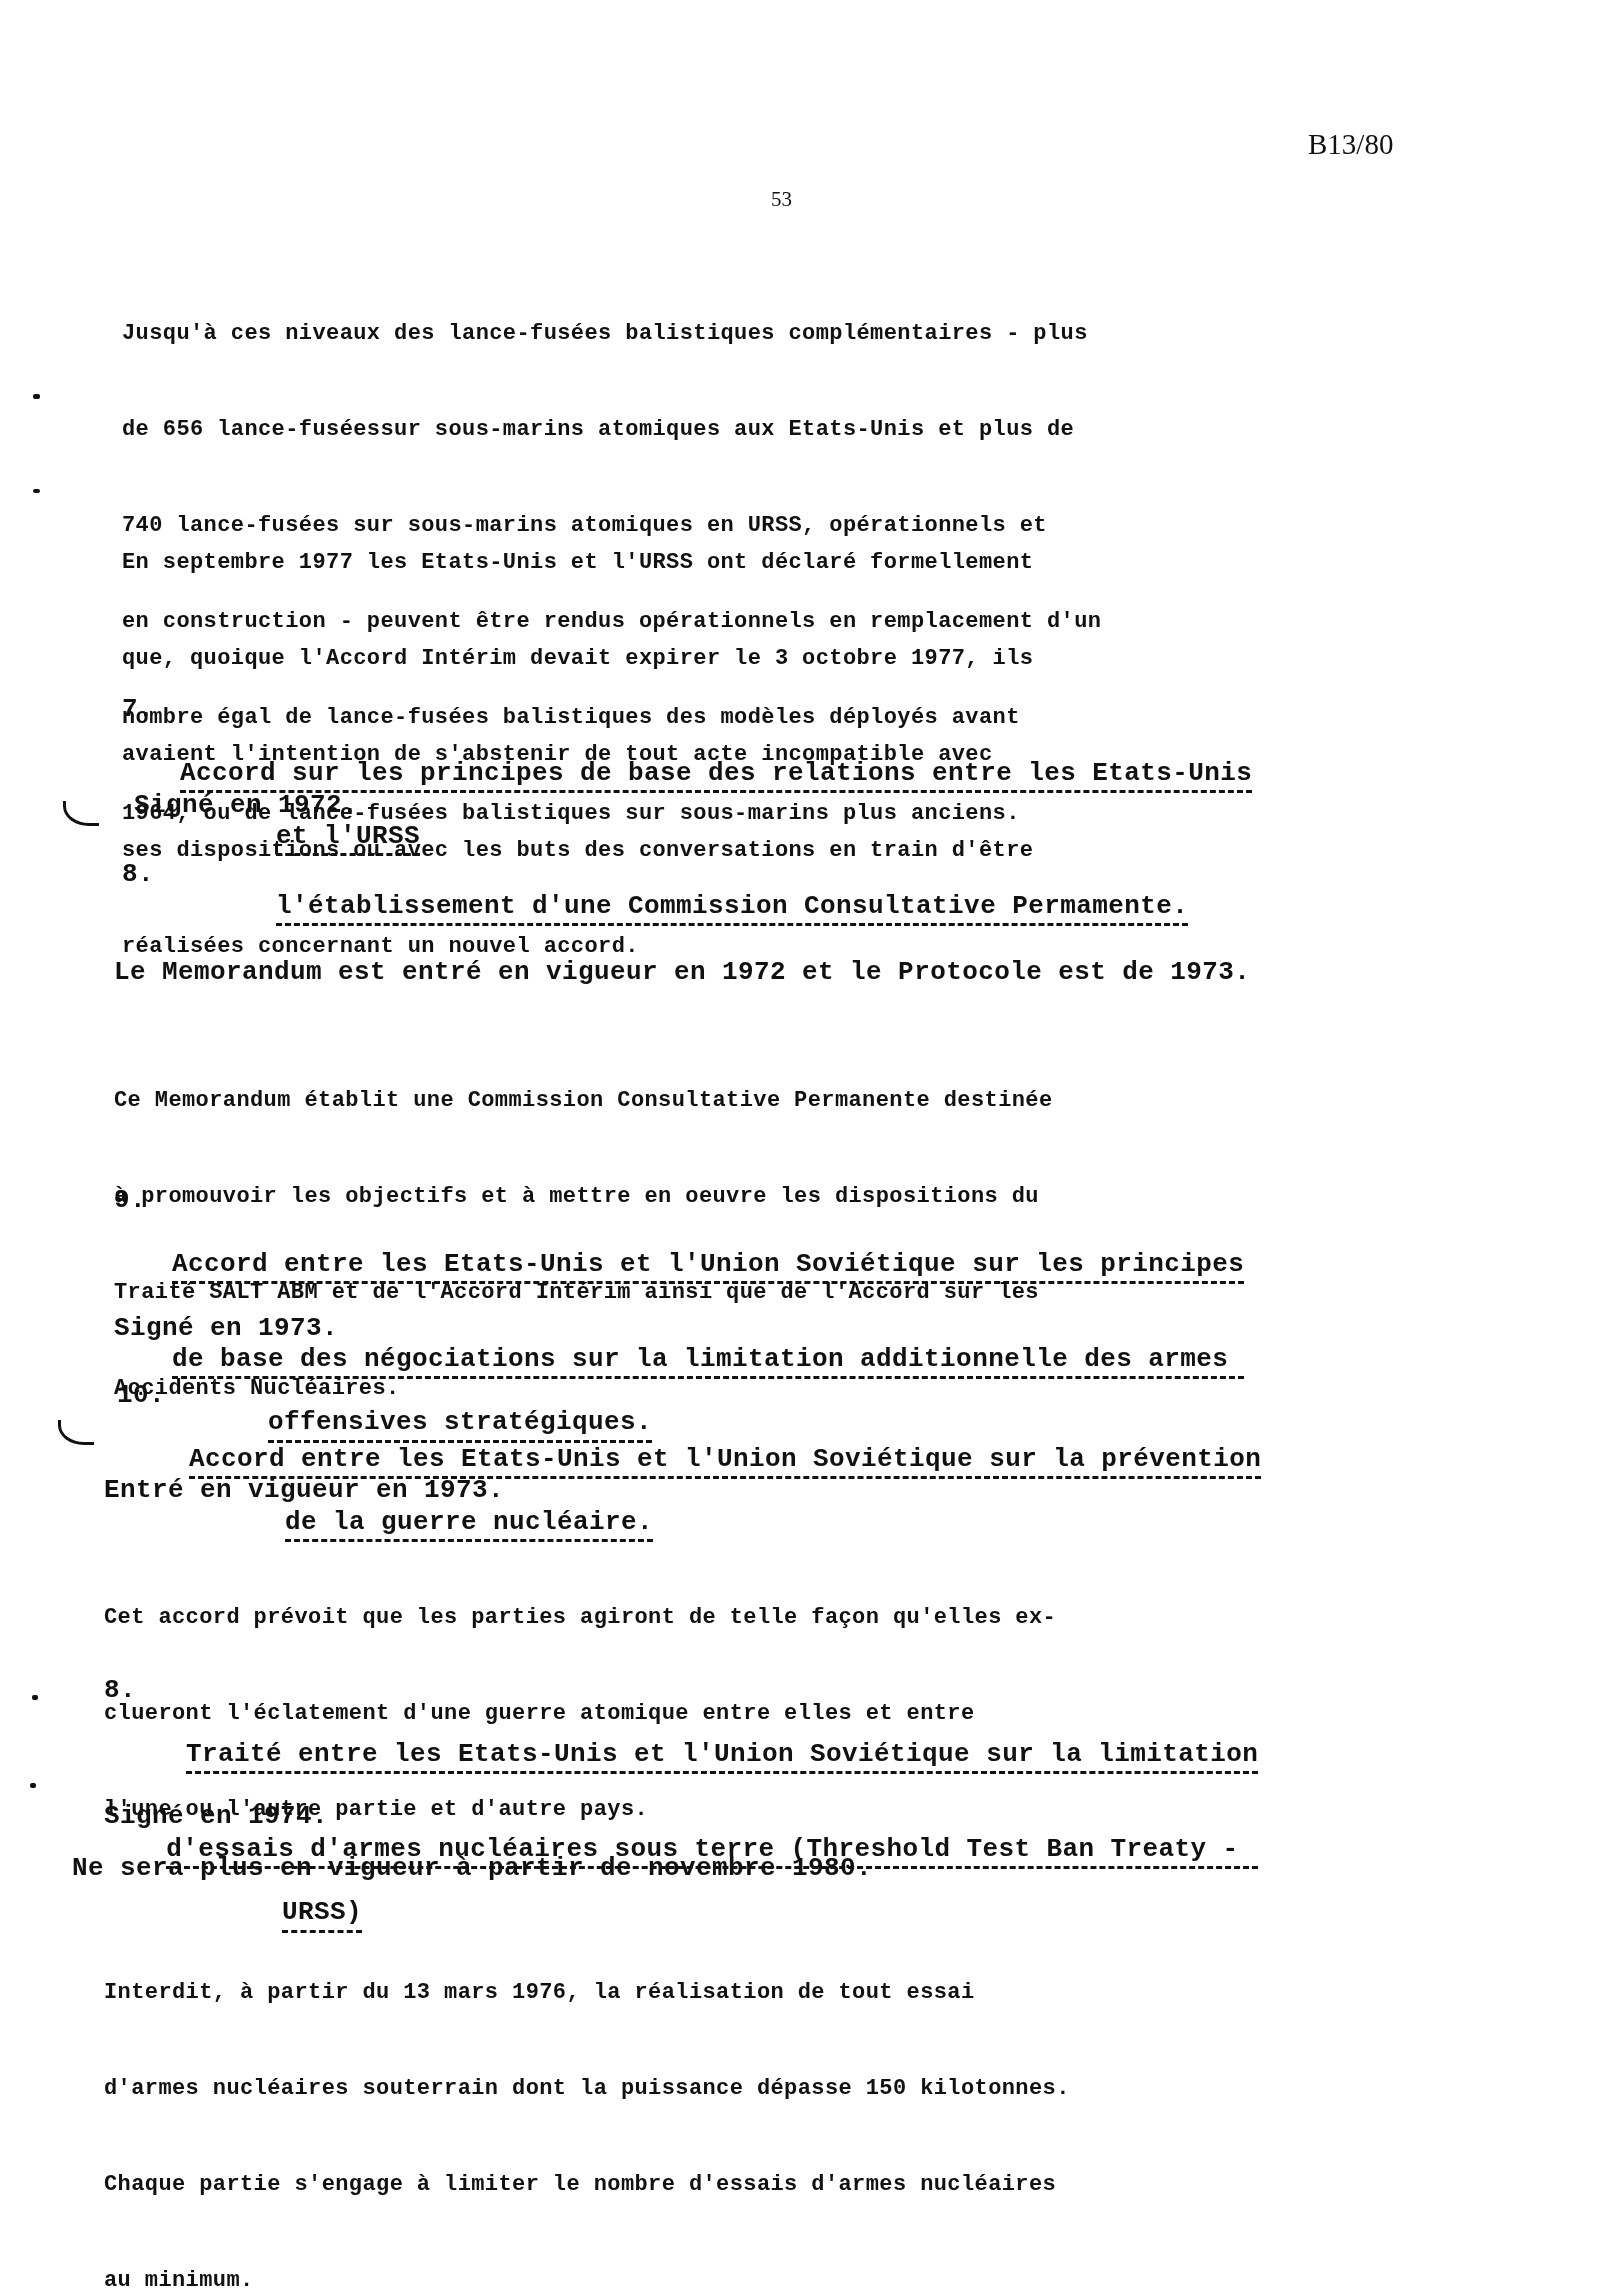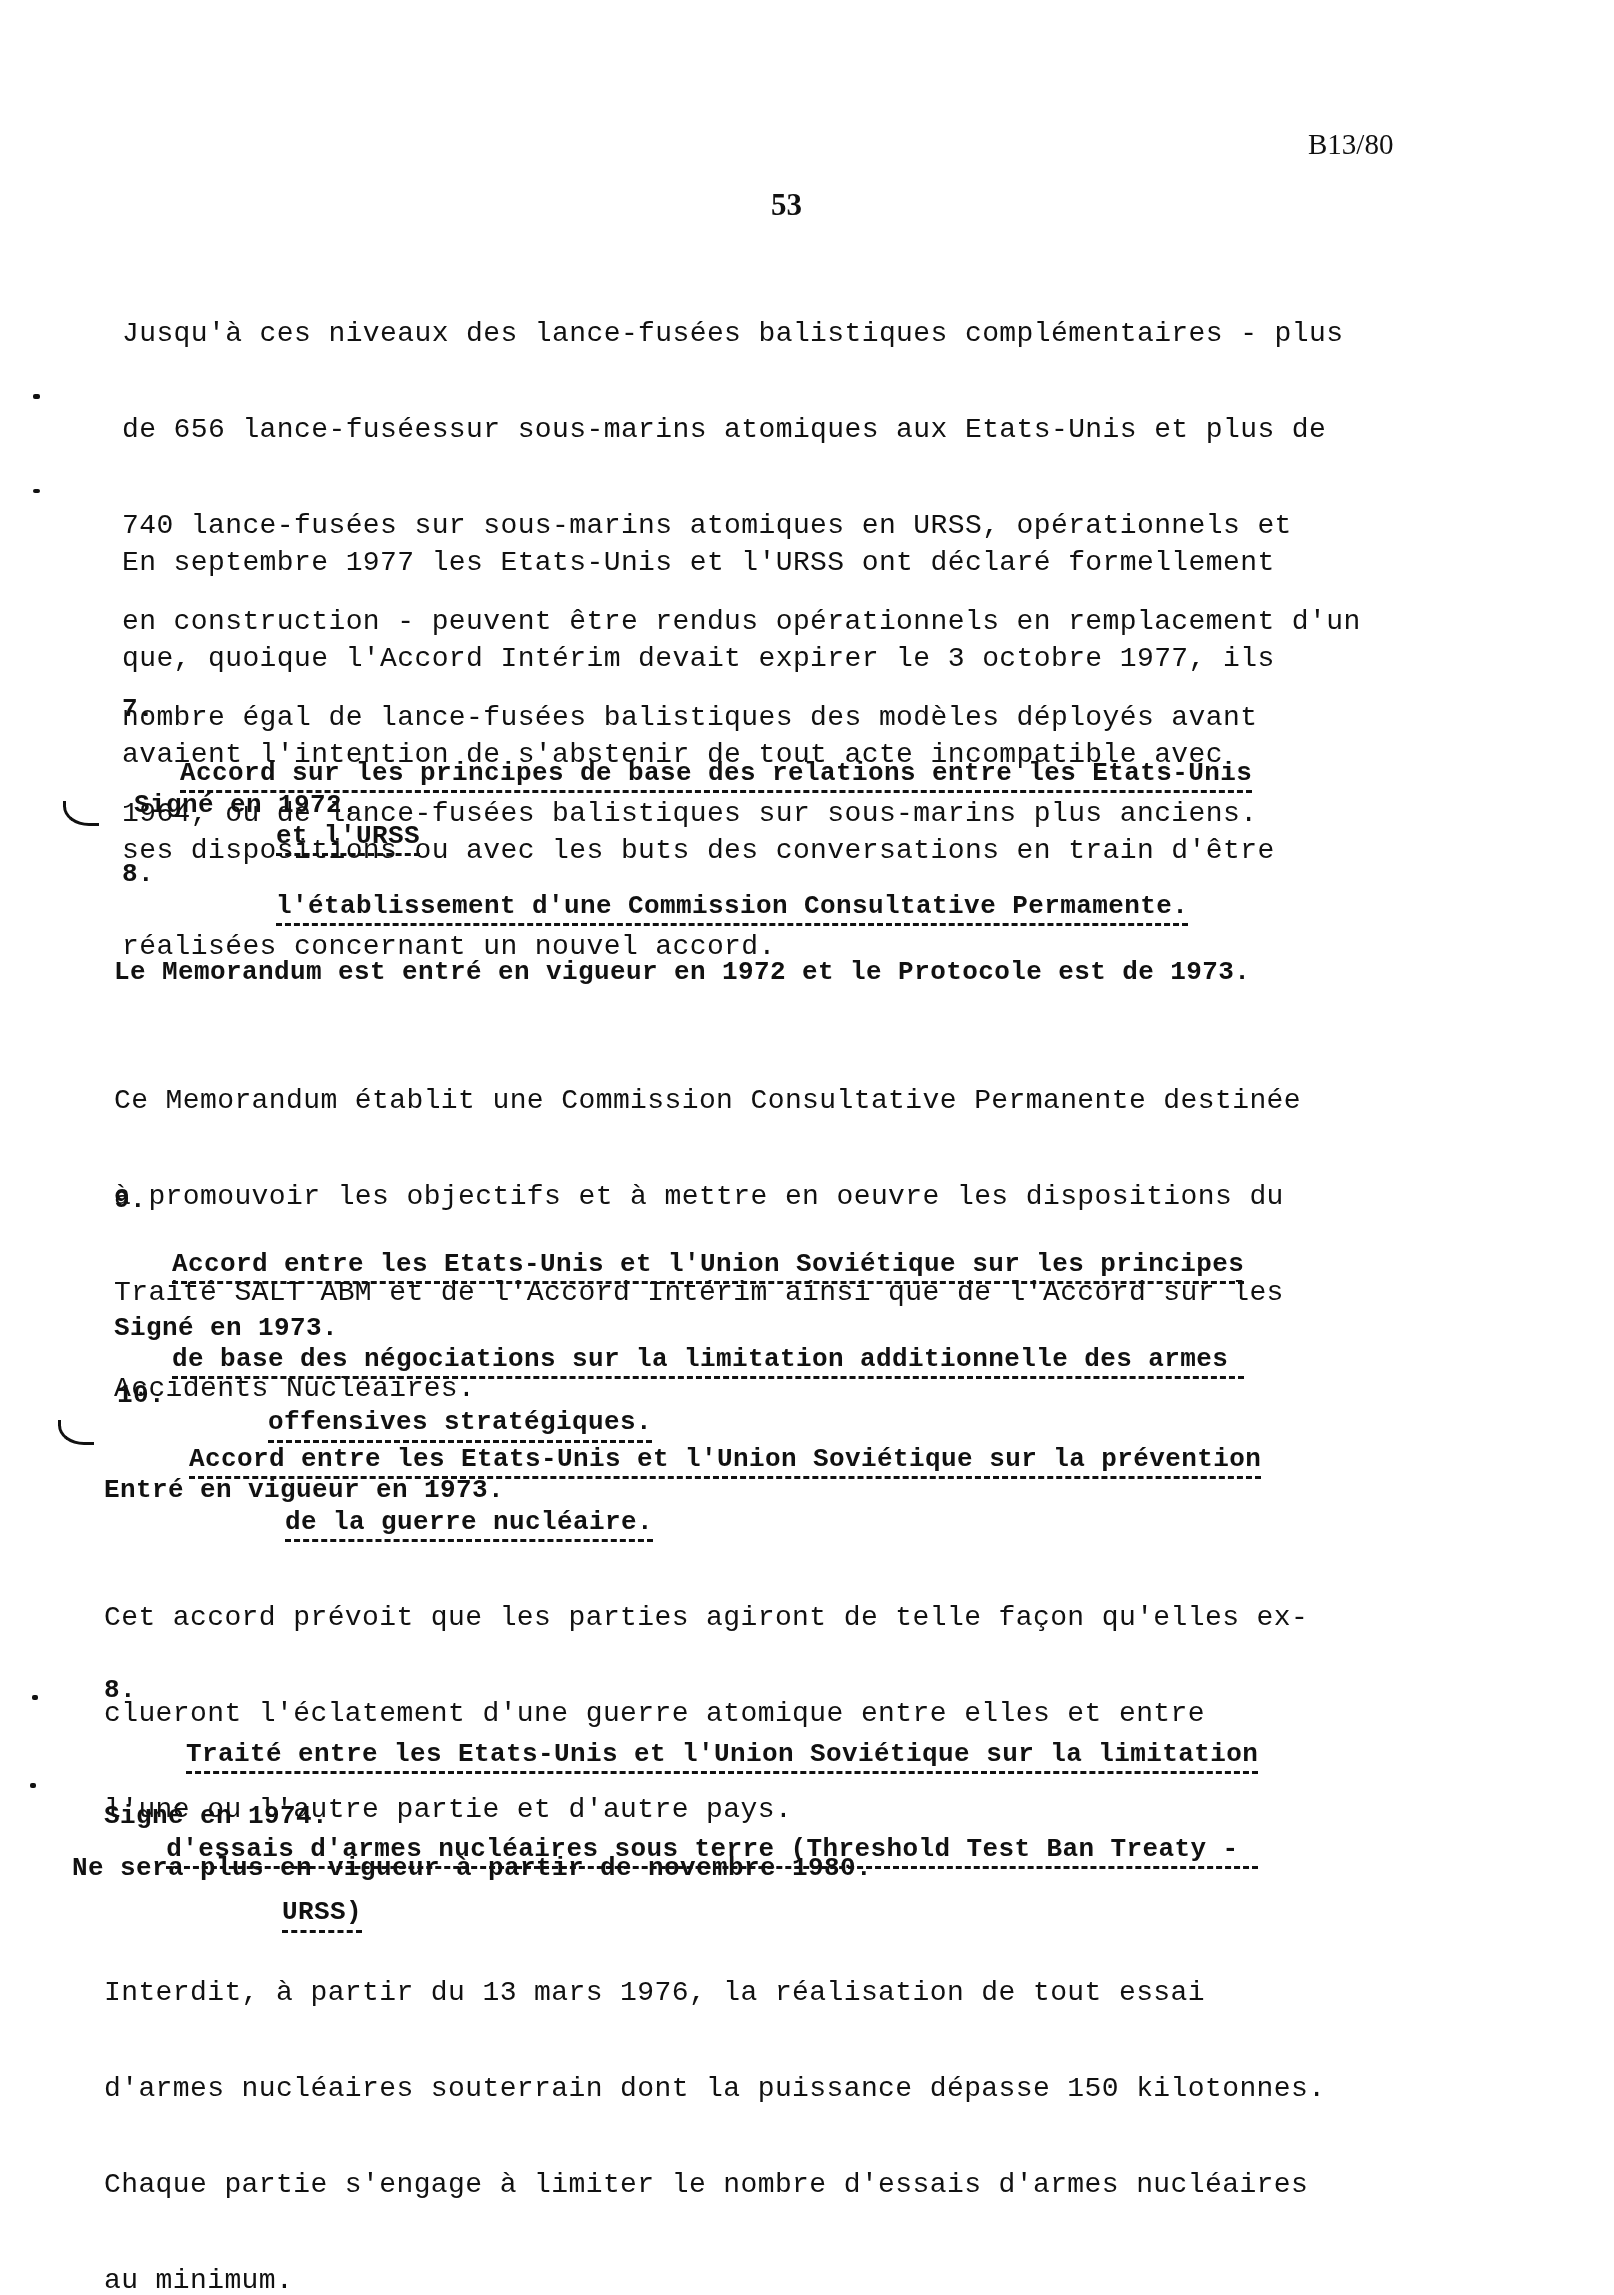--- a/index.html
+++ b/index.html
@@ -1,21 +1,21 @@
 <!DOCTYPE html>
 <html style="font-size:10.5px"><head>
 <meta charset="utf-8">
 <style>
   html, body { margin:0; padding:0; background:#ffffff; }
   body { width:1614px; height:2295px; position:relative; overflow:hidden;
          font-family:"Liberation Mono","DejaVu Sans Mono",monospace; color:#111; }
   .page { position:absolute; left:0; top:0; width:1614px; height:2293px;margin-left:12px; }
   .ref { position:absolute; left:1296px; top:128px; font-size:29px; font-family:"Liberation Serif",serif; }
-  .pno { position:absolute; left:759px; top:187px; font-size:31px; font-weight:bold; font-family:"Liberation Serif",serif; }
-  .block { position:absolute; left:110px; font-size:28px; line-height:32px; white-space:pre; font-weight:normal; letter-spacing:0.4px; }
+  .pno { position:absolute; left:759px; top:187px; font-size:21px; font-weight:normal; font-family:"Liberation Serif",serif; }
+  .block { position:absolute; left:110px; font-size:22px; line-height:32px; white-space:pre; font-weight:bold; letter-spacing:0.4px; }
   .line { display:block; }
   .item { position:absolute; font-size:26px; line-height:32px; white-space:pre; font-weight:bold; letter-spacing:0.4px; }
   .num { position:absolute; }
   .ul { display:block; border-bottom:3.9px dashed #111; padding-bottom:1.3px; margin-bottom:-5.2px; }
   .mark { position:absolute; background:#111; }
   .arc { position:absolute; width:33px; height:22px; border-left:3.9px solid #111; border-bottom:3.9px solid #111; border-bottom-left-radius:26px 19.7px; }
   .dot { position:absolute; width:5.9px; height:4.6px; background:#111; border-radius:2px; }
 </style>
 </head>
 <body>

